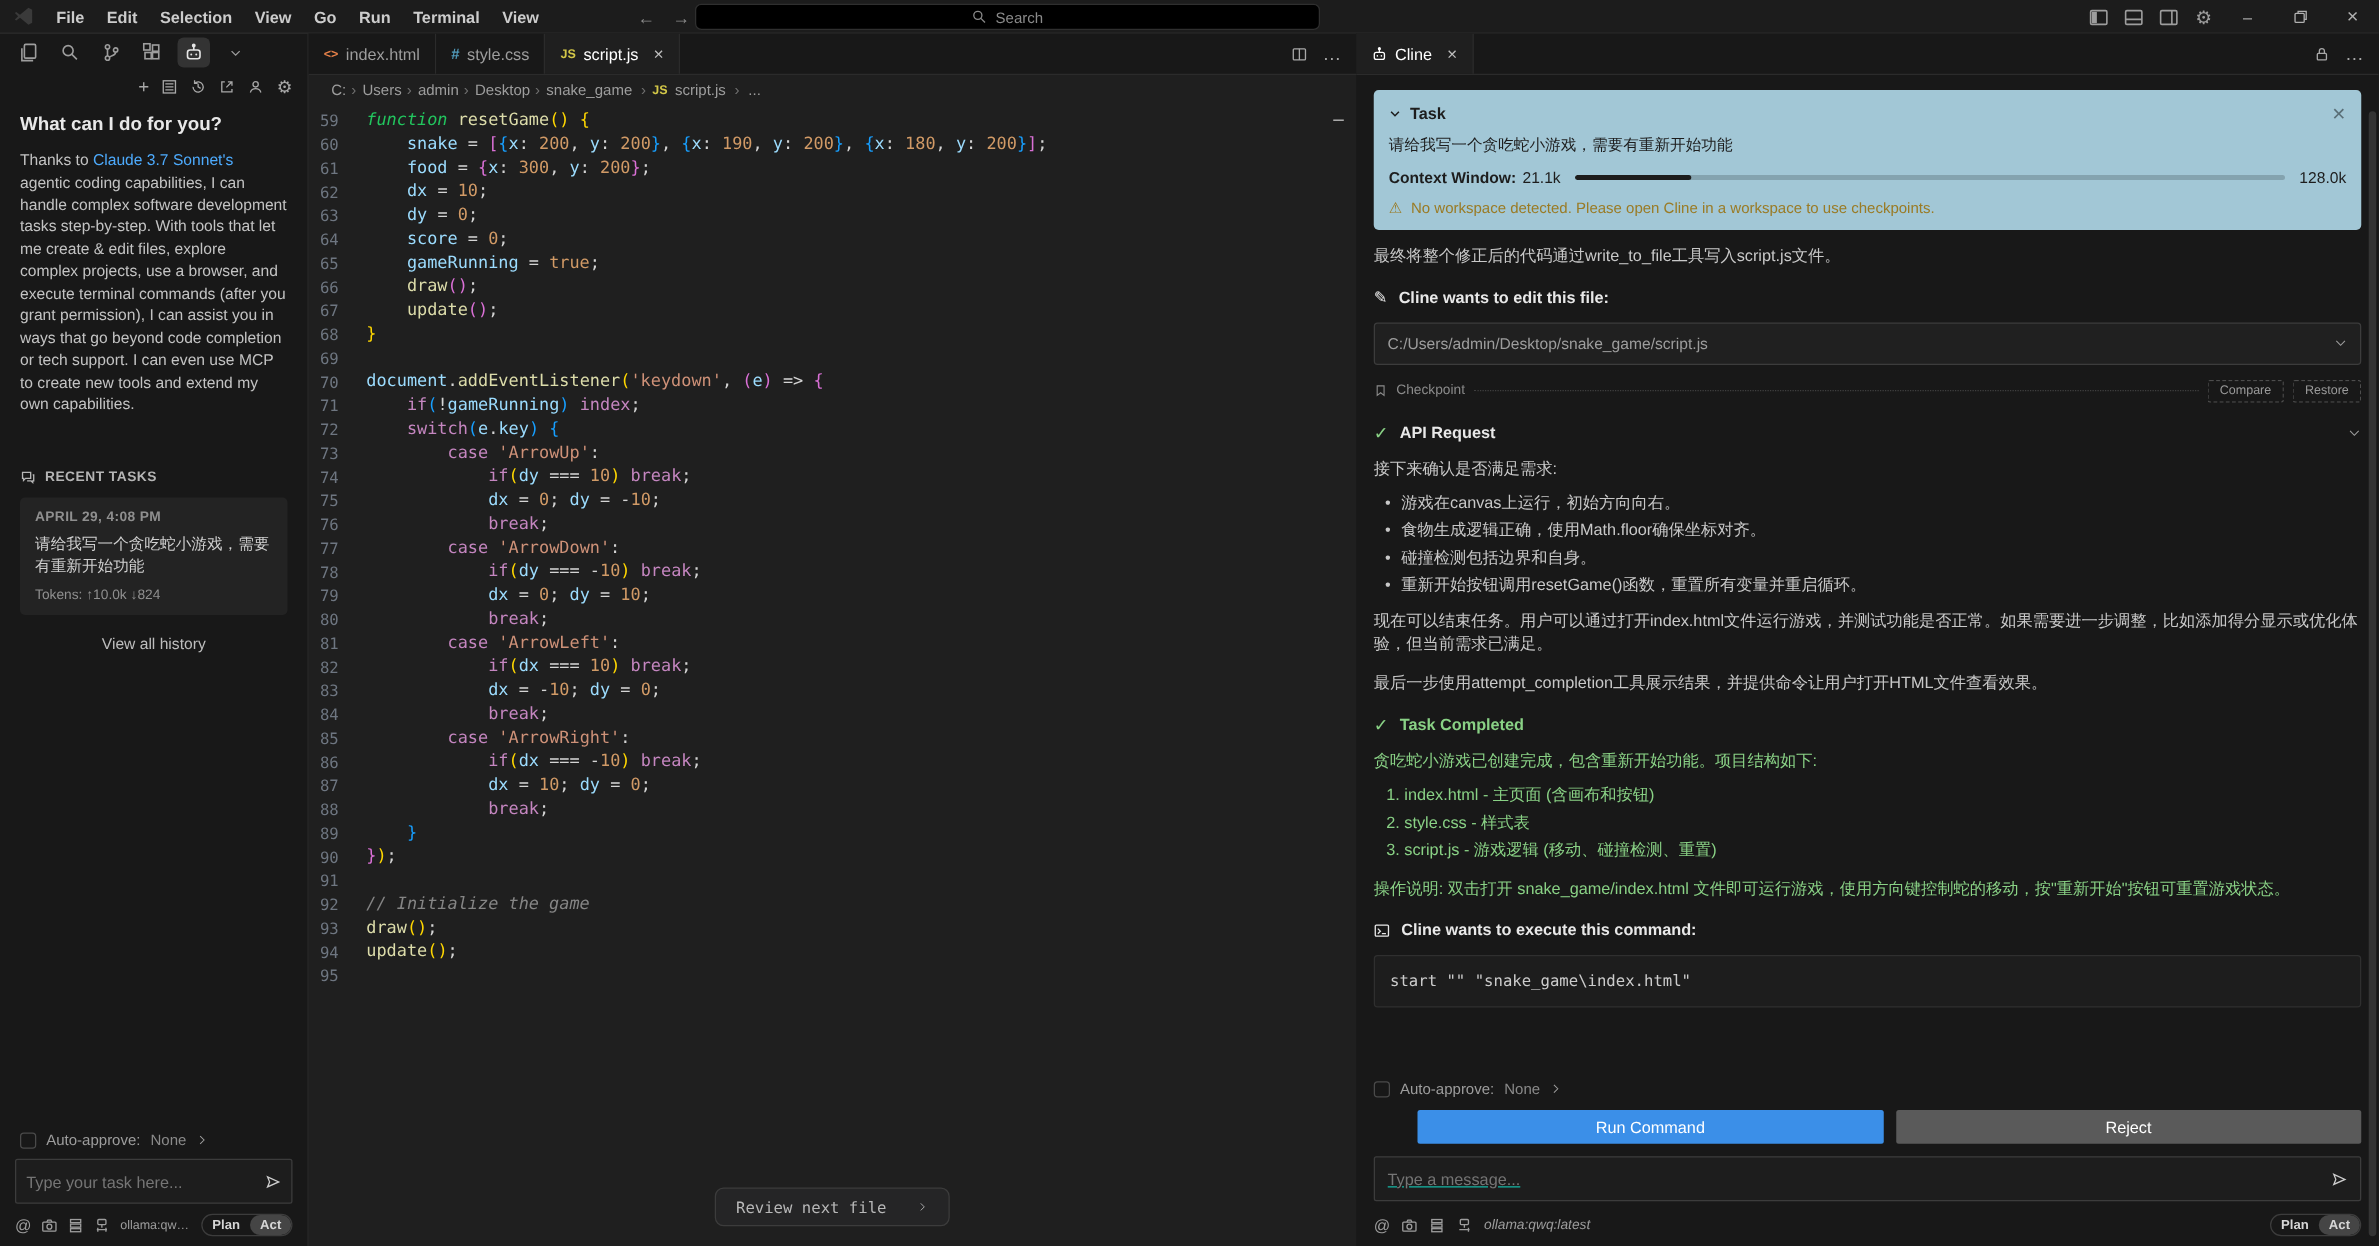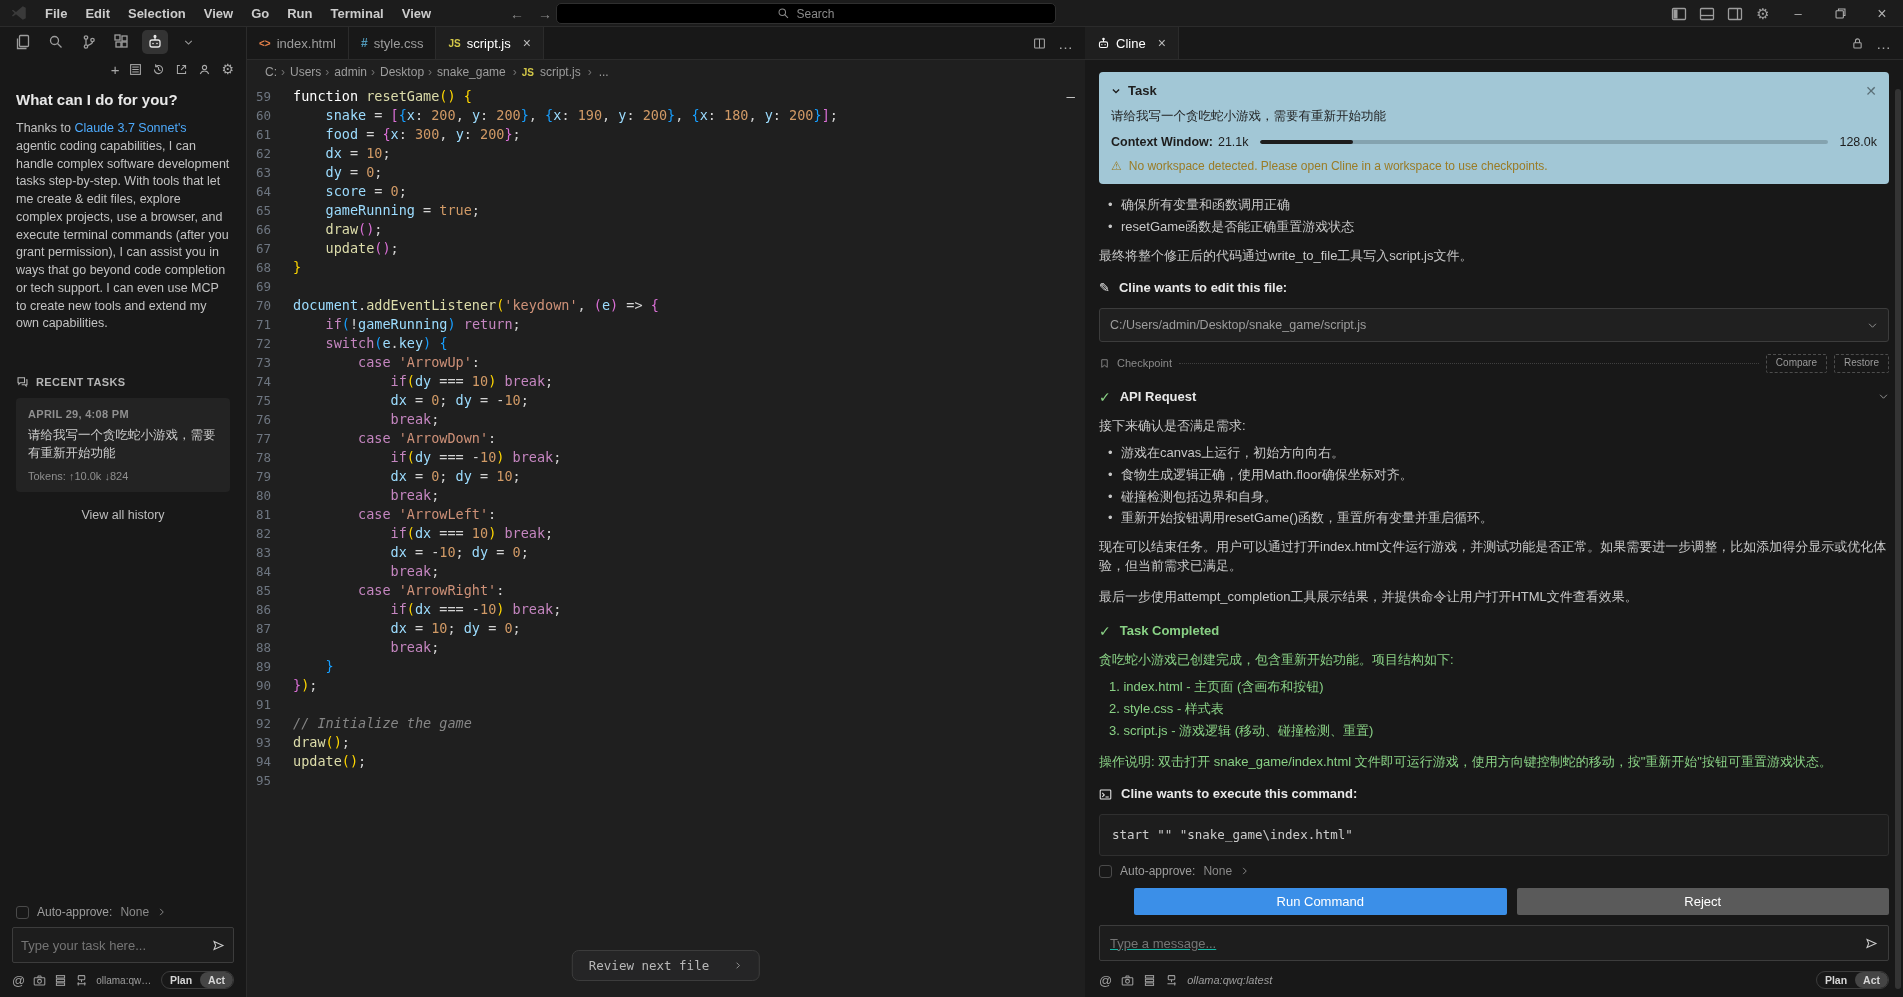--- a/index.html
+++ b/index.html
@@ -81,21 +81,21 @@
   .bc-sep{color:#6f6f6f;padding:0 3px;}
   .code-wrap{flex:1;position:relative;overflow:hidden;padding-top:3px;
     font-family:"DejaVu Sans Mono","Liberation Mono",monospace;font-size:13.5px;}
   .code-line{display:flex;height:19px;line-height:19px;white-space:pre;}
   .ln{width:46px;flex:none;text-align:right;padding-right:22px;color:#6e7681;font-size:12.5px;user-select:none;}
   .ct{flex:1;color:#d4d4d4;}
   .tok-com{color:#858585;font-style:italic;}
   .tok-str{color:#ce9178;}
   .tok-num{color:#d19a66;}
   .tok-kw{color:#c586c0;}
-  .tok-decl{color:#ffffff;}
+  .tok-decl{color:#22c55e;font-style:italic;}
   .tok-fn{color:#dcdcaa;}
   .tok-var{color:#9cdcfe;}
   .tok-b1{color:#ffd700;}
   .tok-b2{color:#da70d6;}
   .tok-b3{color:#179fff;}
   .fold-dash{position:absolute;top:4px;right:10px;color:#c8c8c8;font-size:14px;}
   .review-btn{position:absolute;bottom:16px;left:50%;transform:translateX(-50%);
     background:#252526;border:1px solid #3c3c3c;border-radius:7px;color:#b8b8b8;font-size:12.5px;
     padding:7px 16px;display:flex;align-items:center;gap:25px;cursor:pointer;}
 
@@ -399,21 +399,21 @@
             <div class="code-line"><span class="ln">61</span><span class="ct">    <span class="tok-var">food</span> = <span class="tok-b2">{</span><span class="tok-var">x</span>: <span class="tok-num">300</span>, <span class="tok-var">y</span>: <span class="tok-num">200</span><span class="tok-b2">}</span>;</span></div>
             <div class="code-line"><span class="ln">62</span><span class="ct">    <span class="tok-var">dx</span> = <span class="tok-num">10</span>;</span></div>
             <div class="code-line"><span class="ln">63</span><span class="ct">    <span class="tok-var">dy</span> = <span class="tok-num">0</span>;</span></div>
             <div class="code-line"><span class="ln">64</span><span class="ct">    <span class="tok-var">score</span> = <span class="tok-num">0</span>;</span></div>
             <div class="code-line"><span class="ln">65</span><span class="ct">    <span class="tok-var">gameRunning</span> = <span class="tok-num">true</span>;</span></div>
             <div class="code-line"><span class="ln">66</span><span class="ct">    <span class="tok-fn">draw</span><span class="tok-b2">(</span><span class="tok-b2">)</span>;</span></div>
             <div class="code-line"><span class="ln">67</span><span class="ct">    <span class="tok-fn">update</span><span class="tok-b2">(</span><span class="tok-b2">)</span>;</span></div>
             <div class="code-line"><span class="ln">68</span><span class="ct"><span class="tok-b1">}</span></span></div>
             <div class="code-line"><span class="ln">69</span><span class="ct"></span></div>
             <div class="code-line"><span class="ln">70</span><span class="ct"><span class="tok-var">document</span>.<span class="tok-fn">addEventListener</span><span class="tok-b1">(</span><span class="tok-str">'keydown'</span>, <span class="tok-b2">(</span><span class="tok-var">e</span><span class="tok-b2">)</span> =&gt; <span class="tok-b2">{</span></span></div>
-            <div class="code-line"><span class="ln">71</span><span class="ct">    <span class="tok-kw">if</span><span class="tok-b3">(</span>!<span class="tok-var">gameRunning</span><span class="tok-b3">)</span> <span class="tok-kw">return</span>;</span></div>
+            <div class="code-line"><span class="ln">71</span><span class="ct">    <span class="tok-kw">if</span><span class="tok-b3">(</span>!<span class="tok-var">gameRunning</span><span class="tok-b3">)</span> <span class="tok-kw">index</span>;</span></div>
             <div class="code-line"><span class="ln">72</span><span class="ct">    <span class="tok-kw">switch</span><span class="tok-b3">(</span><span class="tok-var">e</span>.<span class="tok-var">key</span><span class="tok-b3">)</span> <span class="tok-b3">{</span></span></div>
             <div class="code-line"><span class="ln">73</span><span class="ct">        <span class="tok-kw">case</span> <span class="tok-str">'ArrowUp'</span>:</span></div>
             <div class="code-line"><span class="ln">74</span><span class="ct">            <span class="tok-kw">if</span><span class="tok-b1">(</span><span class="tok-var">dy</span> === <span class="tok-num">10</span><span class="tok-b1">)</span> <span class="tok-kw">break</span>;</span></div>
             <div class="code-line"><span class="ln">75</span><span class="ct">            <span class="tok-var">dx</span> = <span class="tok-num">0</span>; <span class="tok-var">dy</span> = -<span class="tok-num">10</span>;</span></div>
             <div class="code-line"><span class="ln">76</span><span class="ct">            <span class="tok-kw">break</span>;</span></div>
             <div class="code-line"><span class="ln">77</span><span class="ct">        <span class="tok-kw">case</span> <span class="tok-str">'ArrowDown'</span>:</span></div>
             <div class="code-line"><span class="ln">78</span><span class="ct">            <span class="tok-kw">if</span><span class="tok-b1">(</span><span class="tok-var">dy</span> === -<span class="tok-num">10</span><span class="tok-b1">)</span> <span class="tok-kw">break</span>;</span></div>
             <div class="code-line"><span class="ln">79</span><span class="ct">            <span class="tok-var">dx</span> = <span class="tok-num">0</span>; <span class="tok-var">dy</span> = <span class="tok-num">10</span>;</span></div>
             <div class="code-line"><span class="ln">80</span><span class="ct">            <span class="tok-kw">break</span>;</span></div>
             <div class="code-line"><span class="ln">81</span><span class="ct">        <span class="tok-kw">case</span> <span class="tok-str">'ArrowLeft'</span>:</span></div>
@@ -482,24 +482,20 @@
                 <span class="ctx-fill" style="display: block; width: 16.5%;"></span>
               </span>
             <span>128.0k</span>
           </div>
           <div class="tb-warn">
             <span>⚠</span>
             <span>No workspace detected. Please open Cline in a workspace to use checkpoints.</span>
           </div>
         </div>
 
-        <ul class="bullets">
-            <li>确保所有变量和函数调用正确</li>
-            <li>resetGame函数是否能正确重置游戏状态</li>
-          </ul>
 
         <p class="chat-p">最终将整个修正后的代码通过write_to_file工具写入script.js文件。</p>
 
         <div class="msg-header">
           <span style="font-weight:400;">✎</span>
           <span>Cline wants to edit this file:</span>
         </div>
 
         <div class="path-box">
           <span>C:/Users/admin/Desktop/snake_game/script.js</span>

